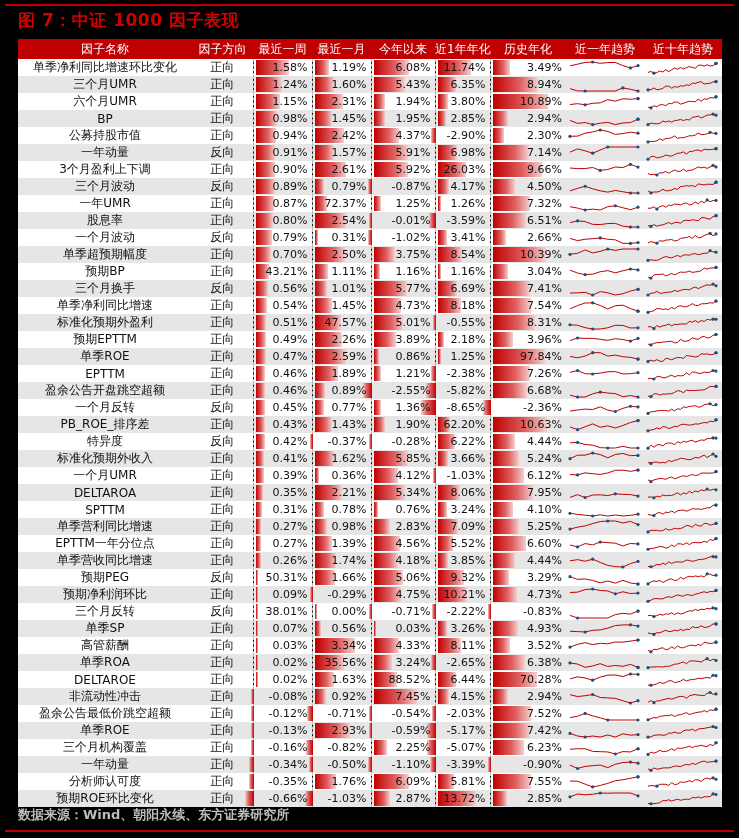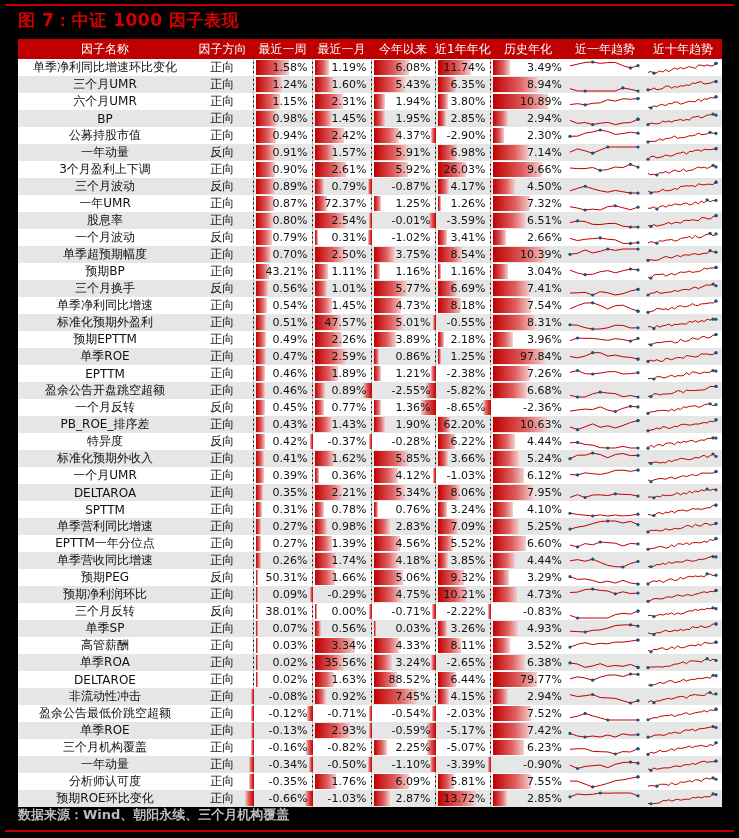--- a/index.html
+++ b/index.html
@@ -955,21 +955,21 @@
             </svg>
           </td>
         </tr>
         <tr class="odd">
           <td class="name">DELTAROE</td>
           <td class="dir">正向</td>
           <td class="num"><div class="bar" style="left: 2px; width: 2px;"></div><span class="val">0.02%</span></td>
           <td class="num"><div class="bar" style="left: 2px; width: 19.9791px;"></div><span class="val">1.63%</span></td>
           <td class="num"><div class="bar" style="left: 2px; width: 23.751px;"></div><span class="val">88.52%</span></td>
           <td class="num"><div class="bar" style="left: 2px; width: 18.2988px;"></div><span class="val">6.44%</span></td>
-          <td class="num"><div class="bar" style="left: 2px; width: 44.8769px;"></div><span class="val">79.77%</span></td>
+          <td class="num"><div class="bar" style="left: 2px; width: 44.8769px;"></div><span class="val">70.28%</span></td>
           <td class="spark">
             <svg width="76" height="17">
               <polyline points="4,7.835125171467764 11.555555555555555,5.813593106995885 19.11111111111111,7.023109567901235 26.666666666666664,9.214960562414266 34.22222222222222,6.1003086419753085 41.77777777777778,4.20204475308642 49.33333333333333,3.9288623113854597 56.888888888888886,5.538220164609054 64.44444444444444,3 72,3.3566915294924558" fill="none" stroke="#c00000" stroke-width="1"></polyline>
               <circle cx="26.666666666666664" cy="9.214960562414266" r="1.6" fill="#1f4e79"></circle>
               <circle cx="64.44444444444444" cy="3" r="1.6" fill="#1f4e79"></circle>
               <circle cx="72" cy="3.3566915294924558" r="1.6" fill="#1f4e79"></circle>
             </svg>
           </td>
           <td class="spark">
             <svg width="76" height="17">
@@ -1152,14 +1152,14 @@
               <circle cx="6.956521739130435" cy="13.758978573984614" r="1.6" fill="#1f4e79"></circle>
               <circle cx="69.04347826086956" cy="3.910375849883699" r="1.6" fill="#1f4e79"></circle>
               <circle cx="72" cy="4.518004115226337" r="1.6" fill="#1f4e79"></circle>
             </svg>
           </td>
         </tr>
       </tbody>
   </table>
 </div>
 
-<div class="footer">数据来源：Wind、朝阳永续、三个月机构覆盖</div>
+<div class="footer">数据来源：Wind、朝阳永续、东方证券研究所</div>
 <div class="bottomline"></div>
 
 </body></html>

